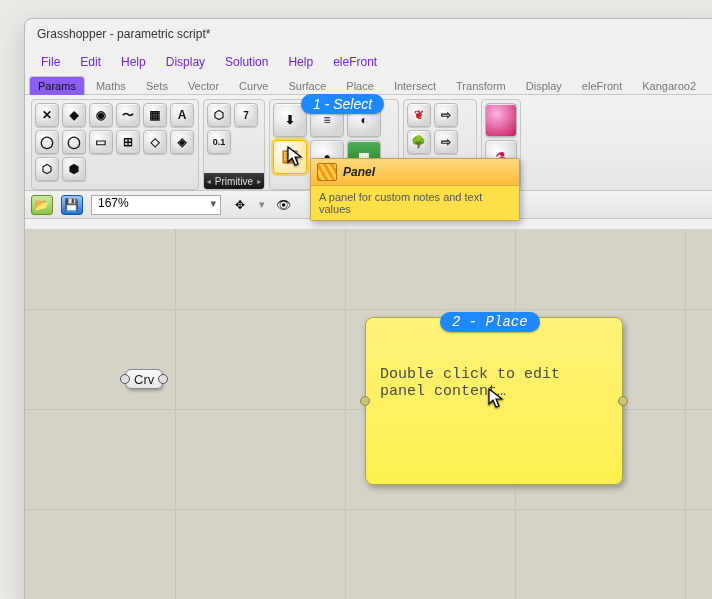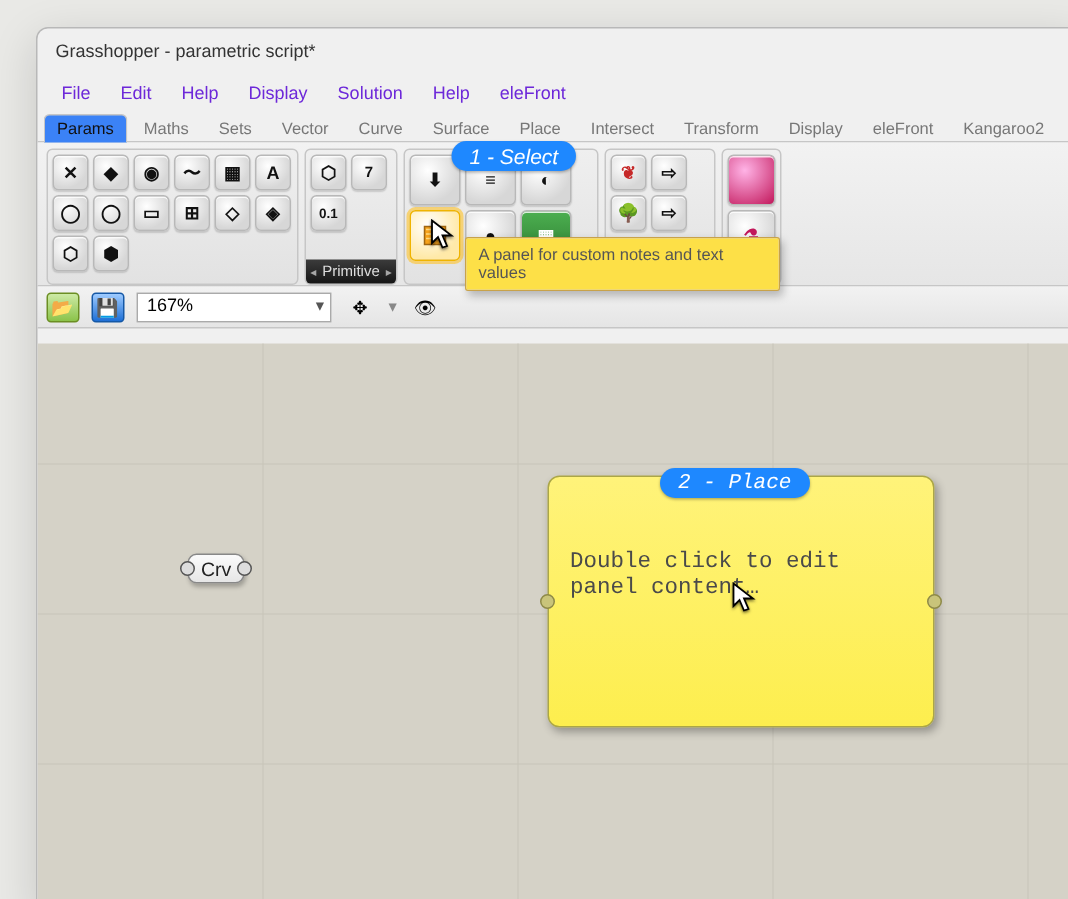--- a/index.html
+++ b/index.html
@@ -16,21 +16,21 @@
   
   .titlebar { height: 30px; display: flex; align-items: center; padding: 0 12px; color: #333; font-size: 12px; }
 
   
   .menubar { display: flex; gap: 4px; padding: 2px 8px 2px 8px; }
   .menubar span { padding: 4px 8px; color: #6d28d9; cursor: default; }
 
   
   .comptabs { display: flex; gap: 2px; padding: 0 4px; font-size: 11px; color: #777; border-bottom: 1px solid #c6c6c6; }
   .comptabs span { padding: 3px 8px 3px 8px; border: 1px solid transparent; border-bottom: none; border-radius: 4px 4px 0 0; position: relative; top: 1px; }
-  .comptabs span.active { background: #3b82f6; border-color: #c6c6c6; color: #111; }
+  .comptabs span.active { background: #8b5cf6; border-color: #c6c6c6; color: #111; }
 
   
   .ribbon {
     height: 96px; background: linear-gradient(#f2f2f2,#e6e6e6);
     border-bottom: 1px solid #c6c6c6; display: flex; align-items: stretch; padding: 4px 6px 0 6px; gap: 4px;
   }
   .group {
     border: 1px solid #c6c6c6; border-radius: 4px; background: linear-gradient(#efefef,#e2e2e2);
     display: flex; flex-direction: column; position: relative;
   }
@@ -255,16 +255,20 @@
 
   <div class="bubble" style="left:276px; top:75px;">1 - Select</div>
 
   <div class="cursor" style="left:262px; top:127px;">
     <svg viewBox="0 0 18 22">
         <path d="M1 1 L1 16 L5 12 L8 19 L11 18 L8 11 L14 11 Z" fill="#fff" stroke="#000" stroke-width="1.2"></path>
       </svg>
   </div>
 
   <div class="tooltip" style="left:285px; top:139px;">
+    <div class="tthead">
+      <span class="tico"></span>
+      <span>Panel</span>
+    </div>
     <div class="ttbody">A panel for custom notes and text values</div>
   </div>
 
 </div>
 
 </body></html>

